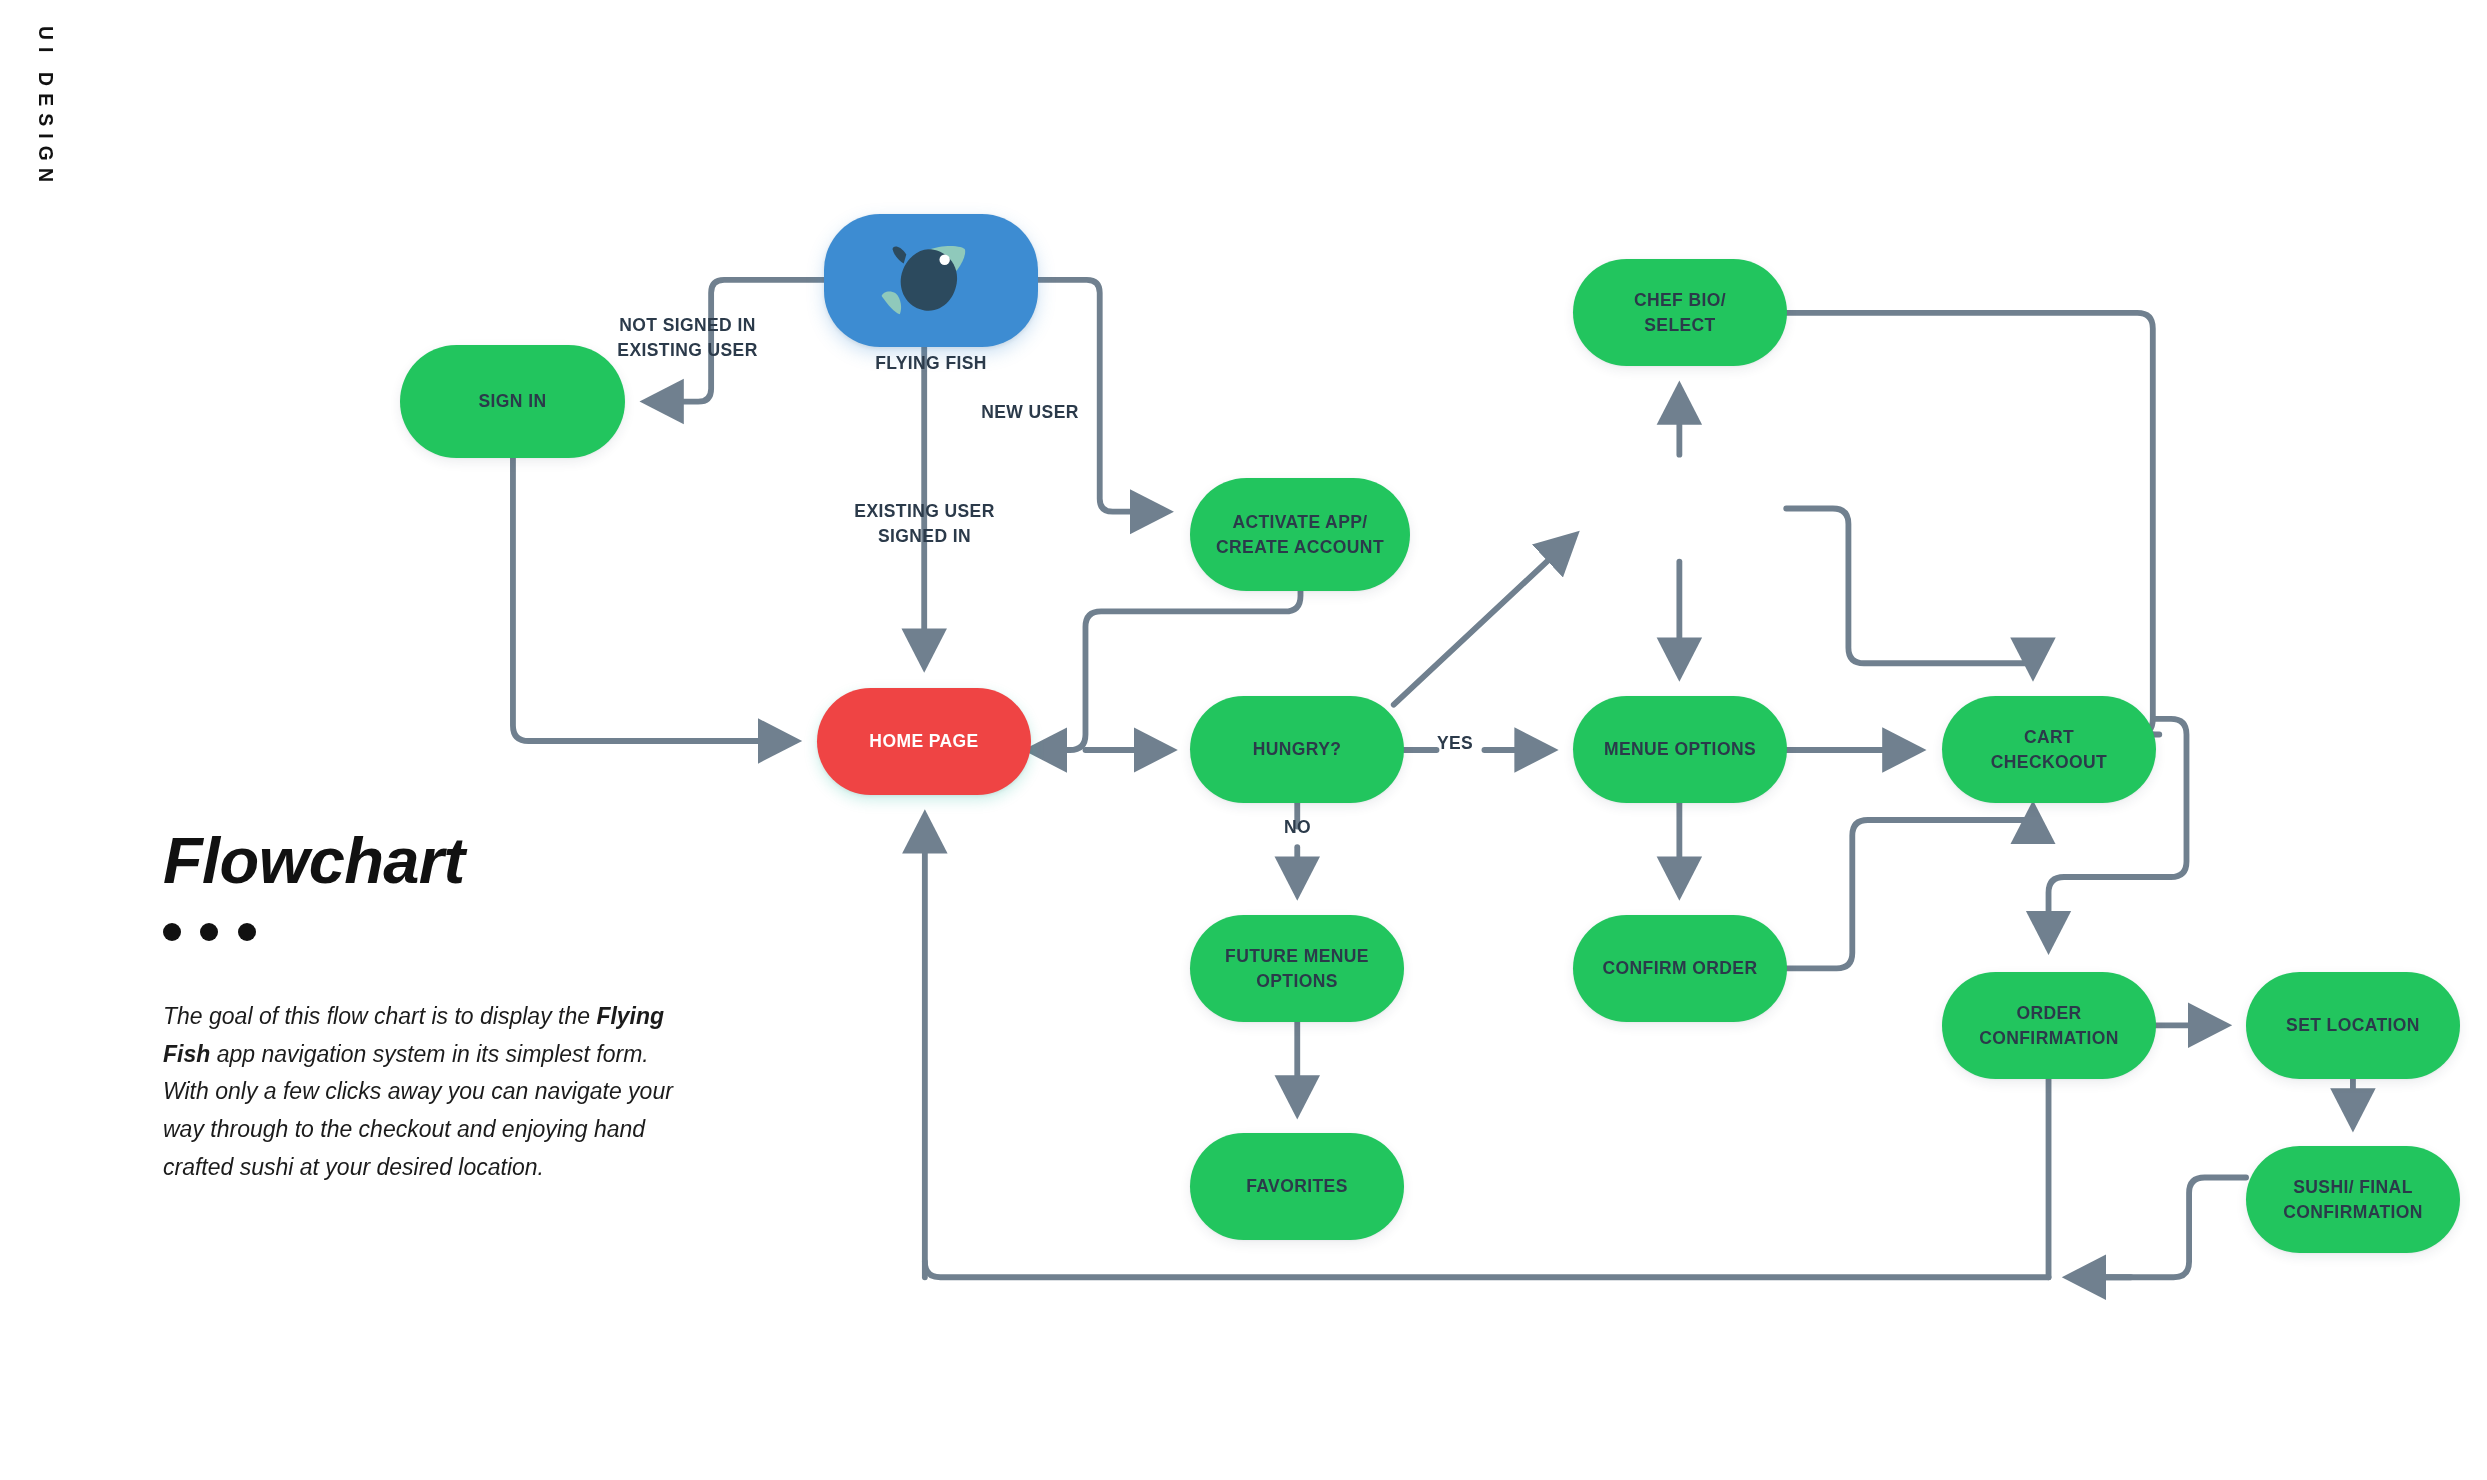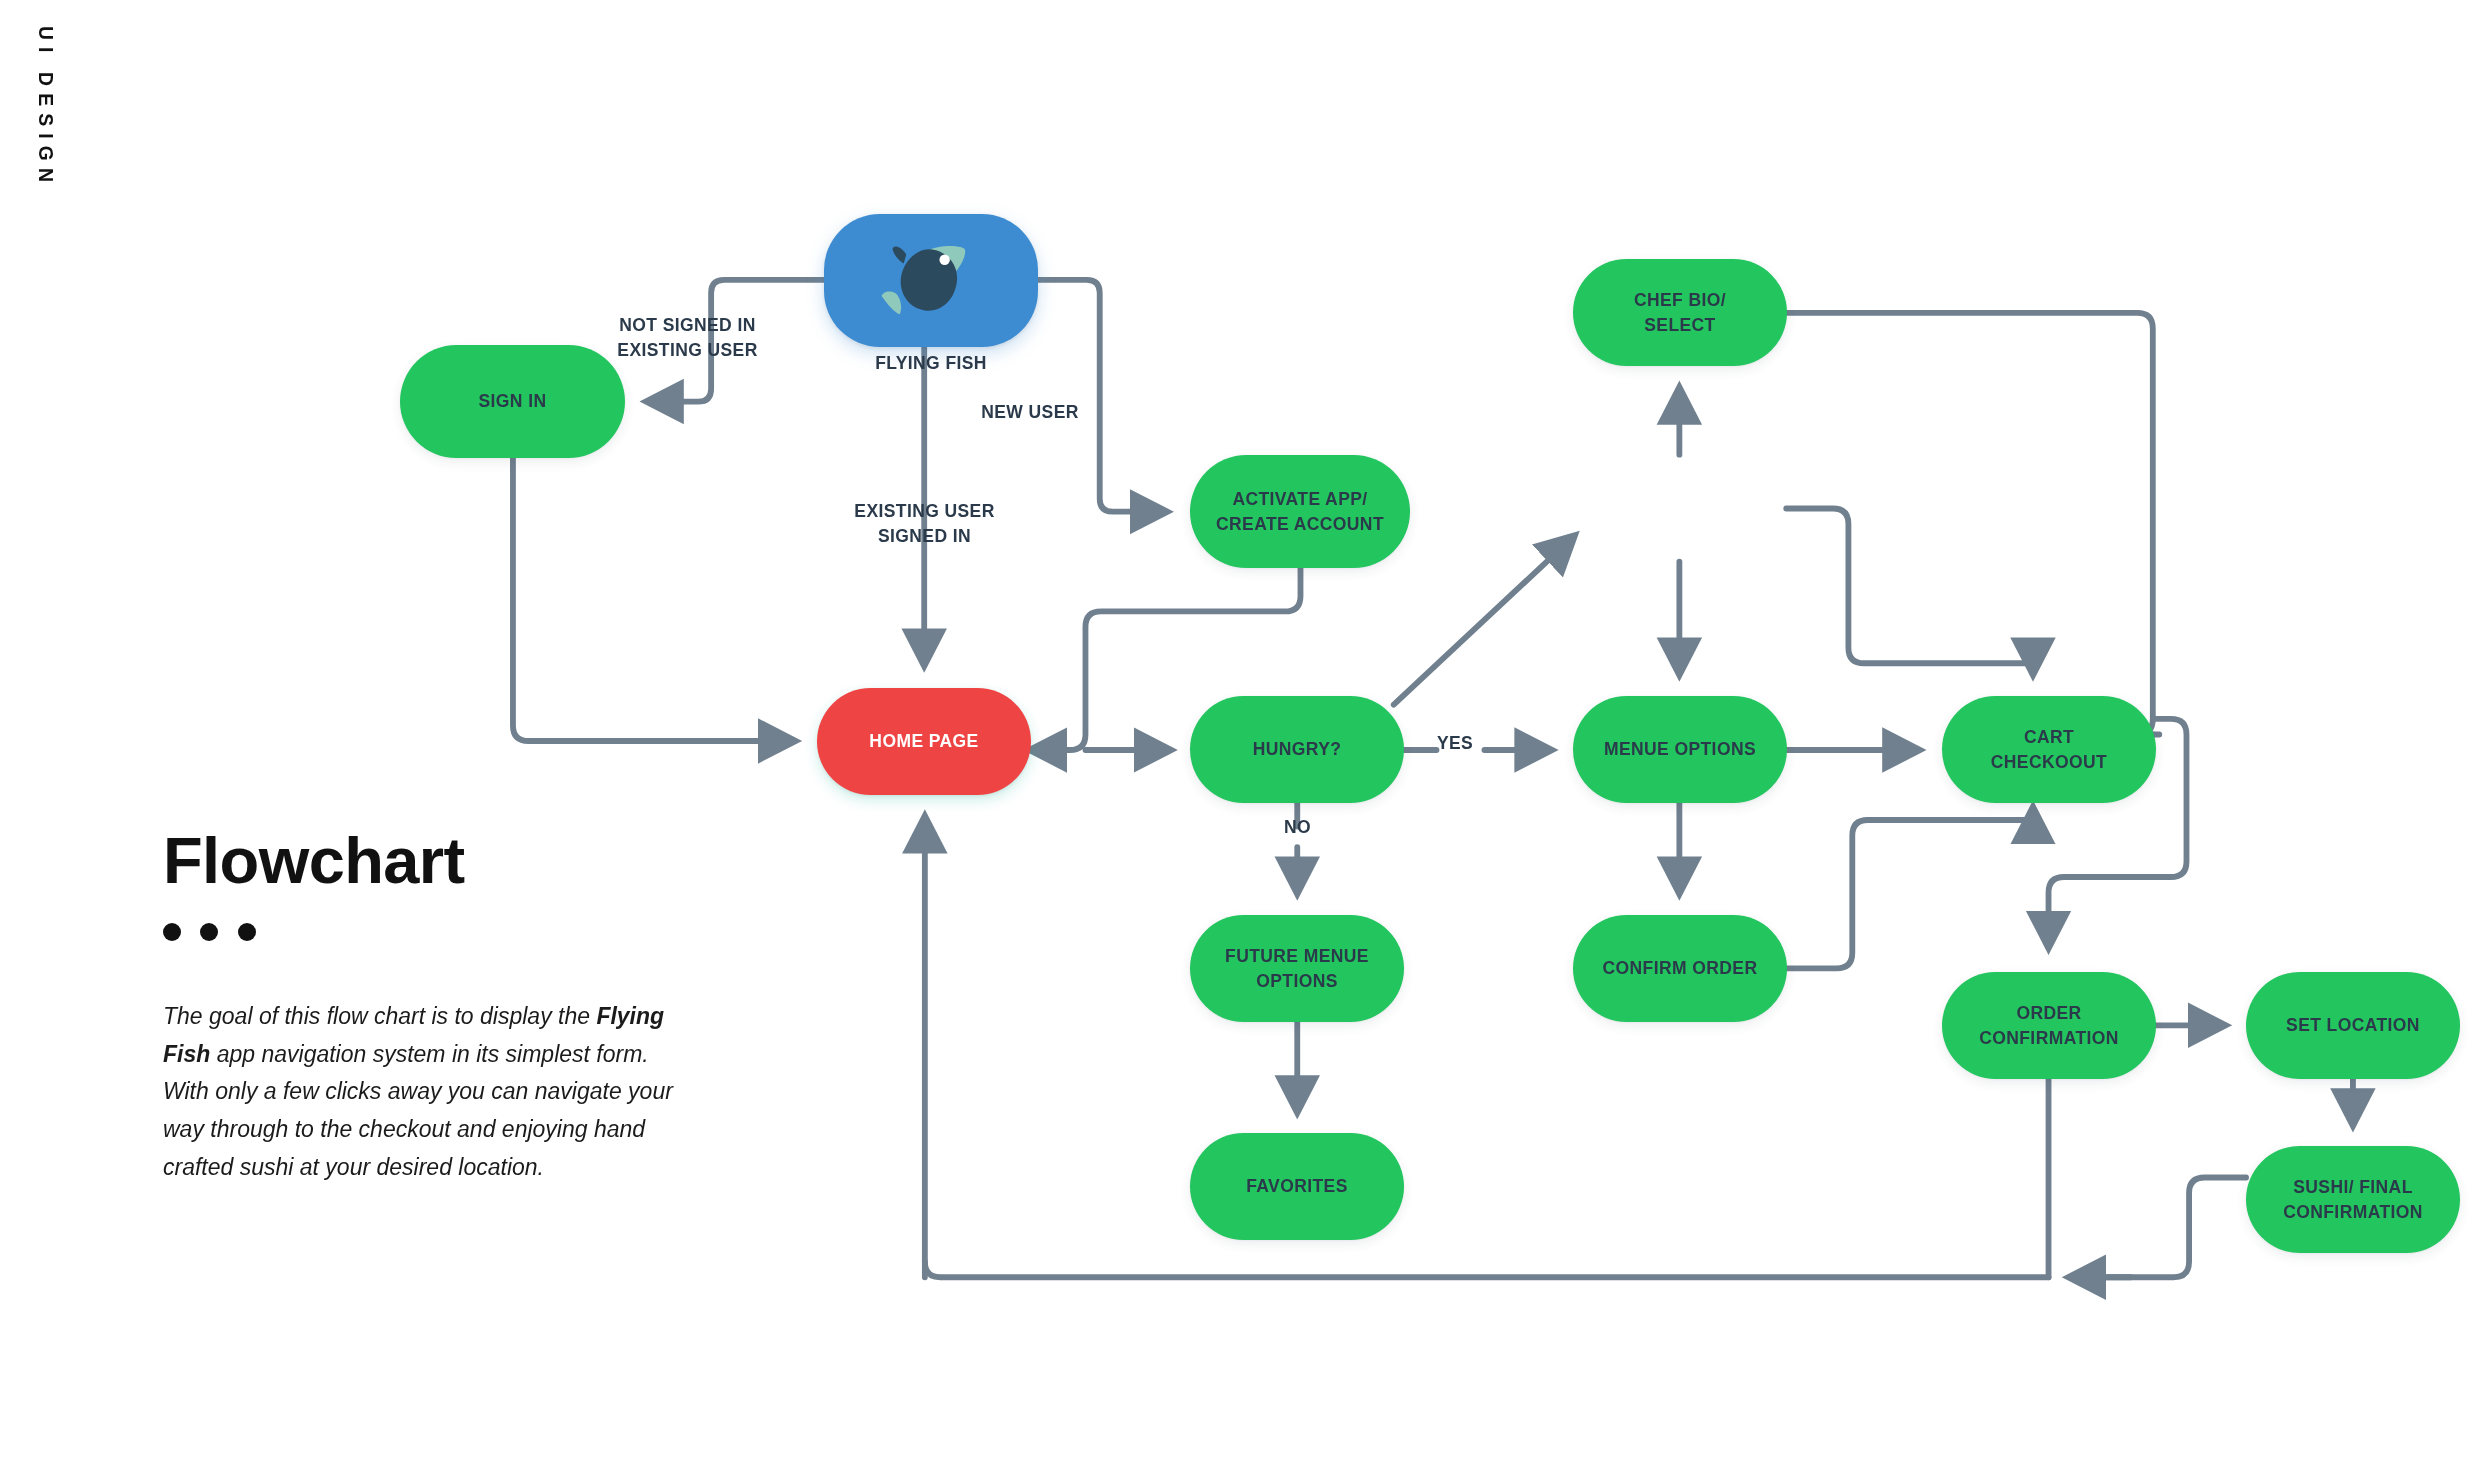--- a/index.html
+++ b/index.html
@@ -23,21 +23,21 @@
   #vertical-rail .txt{
     font-size:19.4px; font-weight:700; letter-spacing:7.1px;
     color:#111111;
     font-family:"Liberation Sans", sans-serif;
   }
 
   
   #title-block{position:absolute; left:163px; top:828px; width:557px;}
   #page-title{
     font-size:65px; font-weight:700; letter-spacing:-0.6px;
-    color:#111111; line-height:1; margin:0;
+    color:#111111; line-height:1; margin:0;font-style:italic;
   }
   #dots{margin-top:30px; display:flex; gap:19.4px;}
   #dots .dot{width:18px;height:18px;border-radius:50%;background:#111111;}
   #description{
     margin-top:57px; width:518px;
     font-size:23px; line-height:1.64;
     font-style:italic; color:#1b1b1b;
     font-family:"Liberation Sans", sans-serif;
   }
   #description b{font-weight:700;font-style:italic;}
@@ -184,21 +184,21 @@
           <circle cx="121" cy="38" r="8" fill="#ffffff"></circle>
         </svg>
       </span>
     </div>
     <div class="node-caption" style="left:824px;top:353px;width:214px;">FLYING FISH</div>
 
     <div class="node" style="left:400px;top:345px;width:225px;height:113px;">
       <span>SIGN IN</span>
     </div>
 
-    <div class="node" style="left:1190px;top:455px;width:220px;height:113px;">
+    <div class="node" style="left:1190px;top:478px;width:220px;height:113px;">
       <span style="white-space:pre-line">ACTIVATE APP/
 CREATE ACCOUNT</span>
     </div>
 
     <div class="node accent" style="left:817px;top:688px;width:214px;height:107px;">
       <span>HOME PAGE</span>
     </div>
 
     <div class="node" style="left:1190px;top:696px;width:214px;height:107px;">
       <span>HUNGRY?</span>

